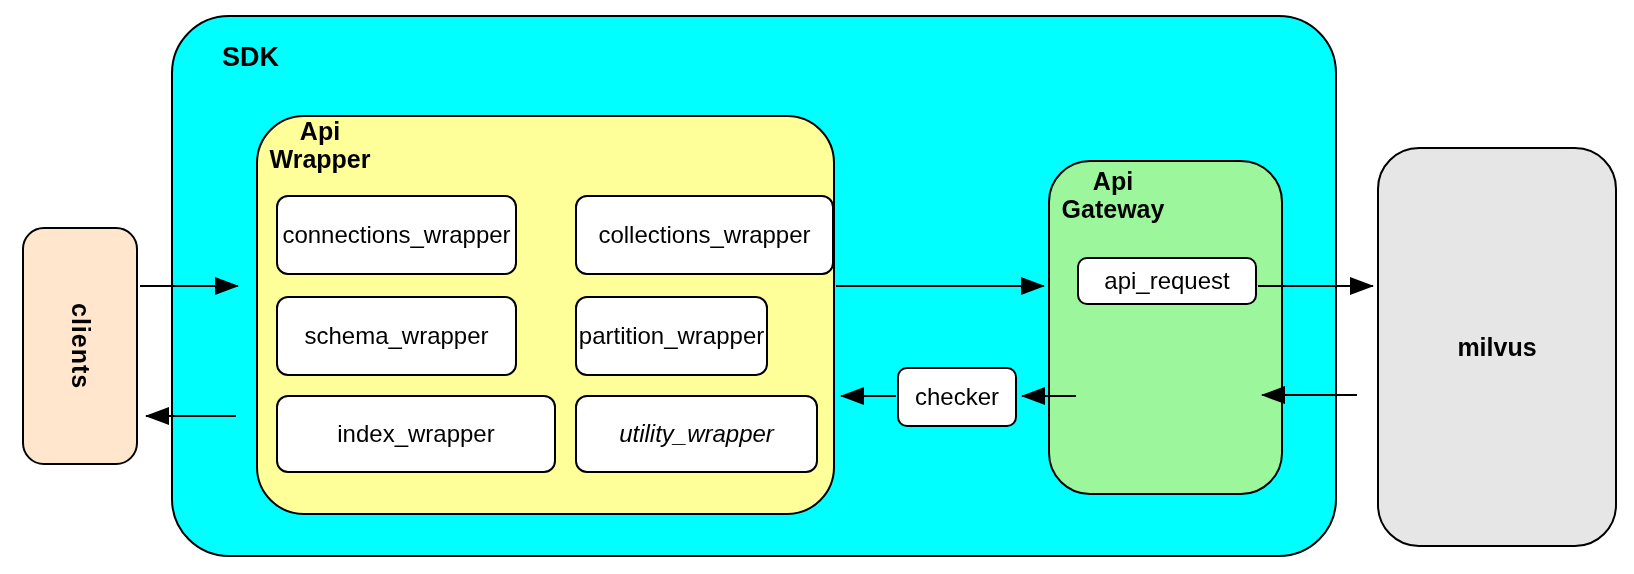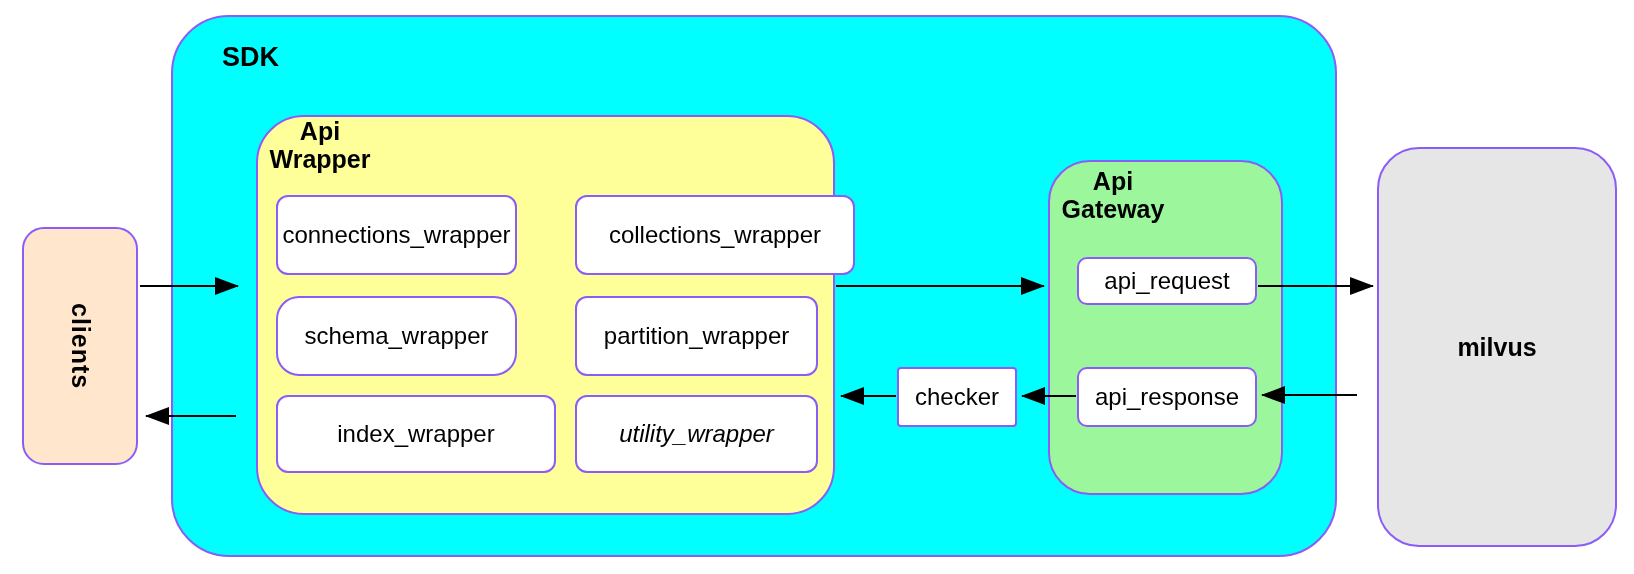--- a/index.html
+++ b/index.html
@@ -6,21 +6,21 @@
   .canvas{
     position:relative;
     width:1634px;height:574px;
     background:#ffffff;
     font-family:"Liberation Sans","DejaVu Sans",sans-serif;
     overflow:hidden;
   }
   .node{
     position:absolute;
     box-sizing:border-box;
-    border:2px solid #8b5cf6;
+    border:2px solid #000000;
   }
   .center{
     display:flex;align-items:center;justify-content:center;
   }
   
   #sdk{
     left:171px;top:15px;width:1166px;height:542px;
     background:#00ffff;border-radius:58px;
   }
   #sdk-label{
@@ -58,28 +58,28 @@
   #clients .vtext{
     writing-mode:vertical-rl;
     letter-spacing:1px;
   }
   
   .wbox{
     background:#ffffff;border-radius:12px;
     font-size:24px;color:#000;
   }
   #box-connections{left:276px;top:195px;width:241px;height:80px;}
-  #box-collections{left:575px;top:195px;width:280px;height:80px;}
-  #box-schema{left:276px;top:296px;width:241px;height:80px;border-radius:23px;}
-  #box-partition{left:575px;top:296px;width:243px;height:80px;}
+  #box-collections{left:575px;top:195px;width:259px;height:80px;}
+  #box-schema{left:276px;top:296px;width:241px;height:80px;}
+  #box-partition{left:575px;top:296px;width:193px;height:80px;}
   #box-index{left:276px;top:395px;width:280px;height:78px;}
   #box-utility{left:575px;top:395px;width:243px;height:78px;font-style:italic;}
   #box-request{left:1077px;top:257px;width:180px;height:48px;border-radius:10px;}
   #box-response{left:1077px;top:367px;width:180px;height:60px;border-radius:10px;}
-  #box-checker{left:897px;top:367px;width:120px;height:60px;border-radius:4px;}
+  #box-checker{left:897px;top:367px;width:120px;height:60px;border-radius:10px;}
   
   #arrows{
     position:absolute;left:0;top:0;width:1634px;height:574px;
     pointer-events:none;
   }
 </style>
 </head>
 <body>
 
 <div class="canvas">
@@ -110,23 +110,20 @@
     <span>utility_wrapper</span>
   </div>
 
   <div class="node" id="api-gateway"></div>
   <div id="api-gateway-label">Api
 Gateway</div>
 
   <div class="node wbox center" id="box-request">
     <span>api_request</span>
   </div>
-  <div class="node wbox center" id="box-response">
-    <span>api_response</span>
-  </div>
 
   <div class="node wbox center" id="box-checker">
     <span>checker</span>
   </div>
 
   <div class="node center" id="milvus">
     <span>milvus</span>
   </div>
 
   <div class="node center" id="clients">

